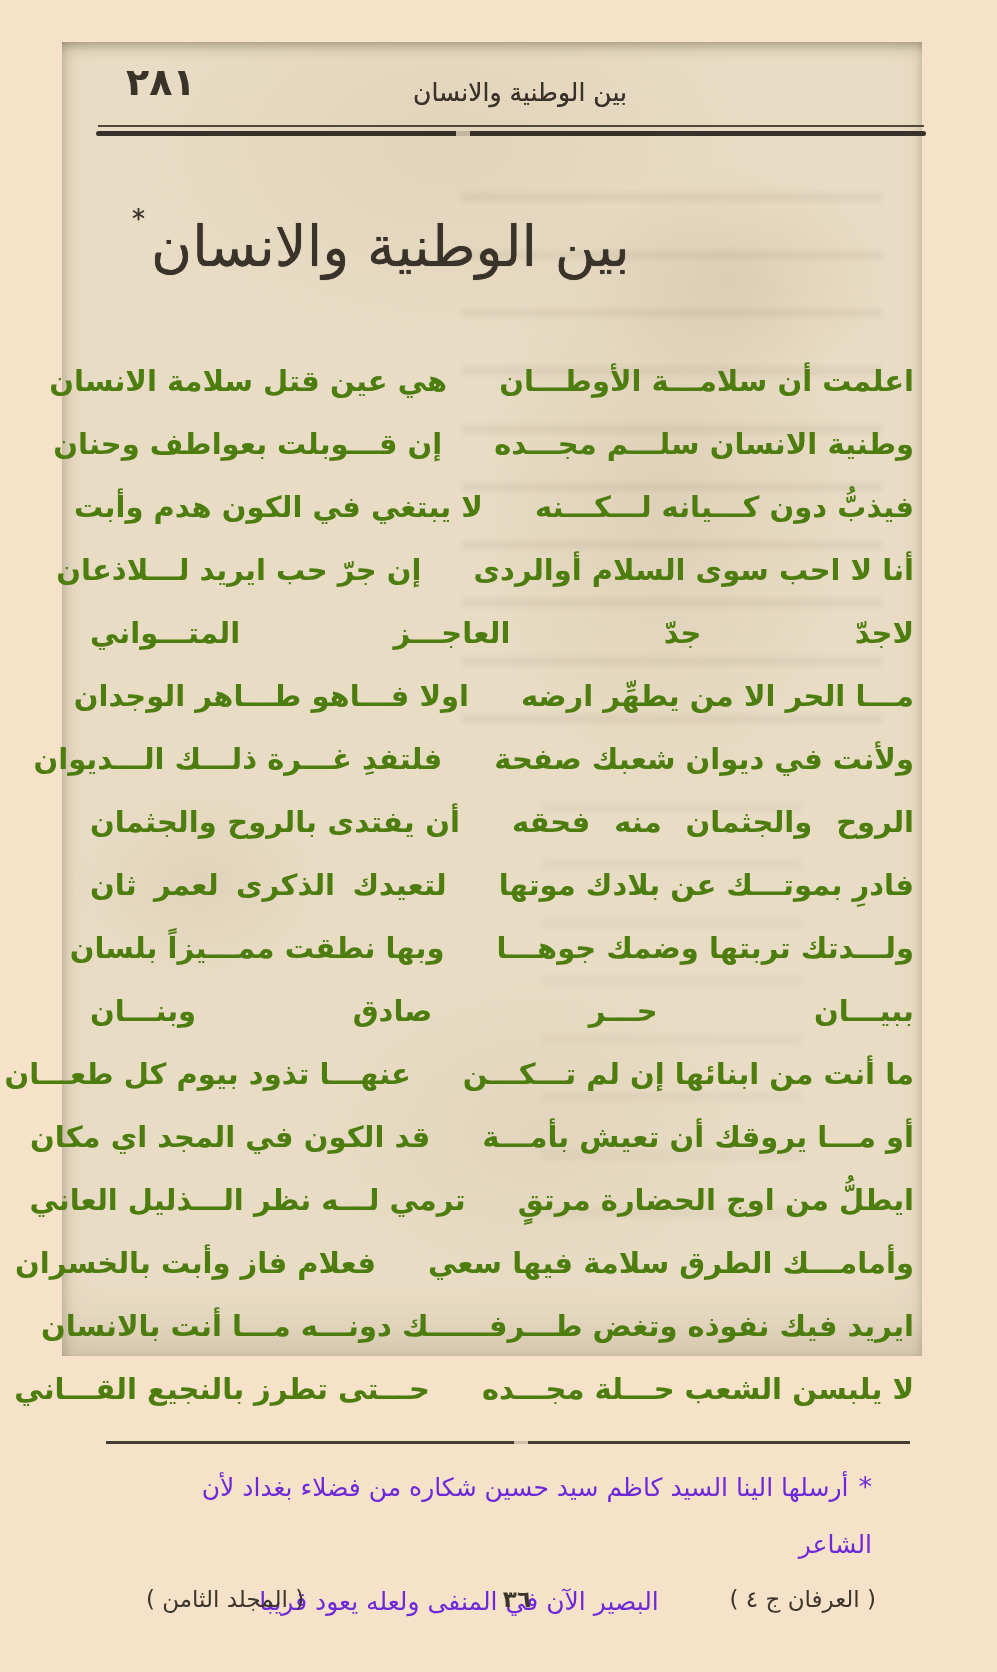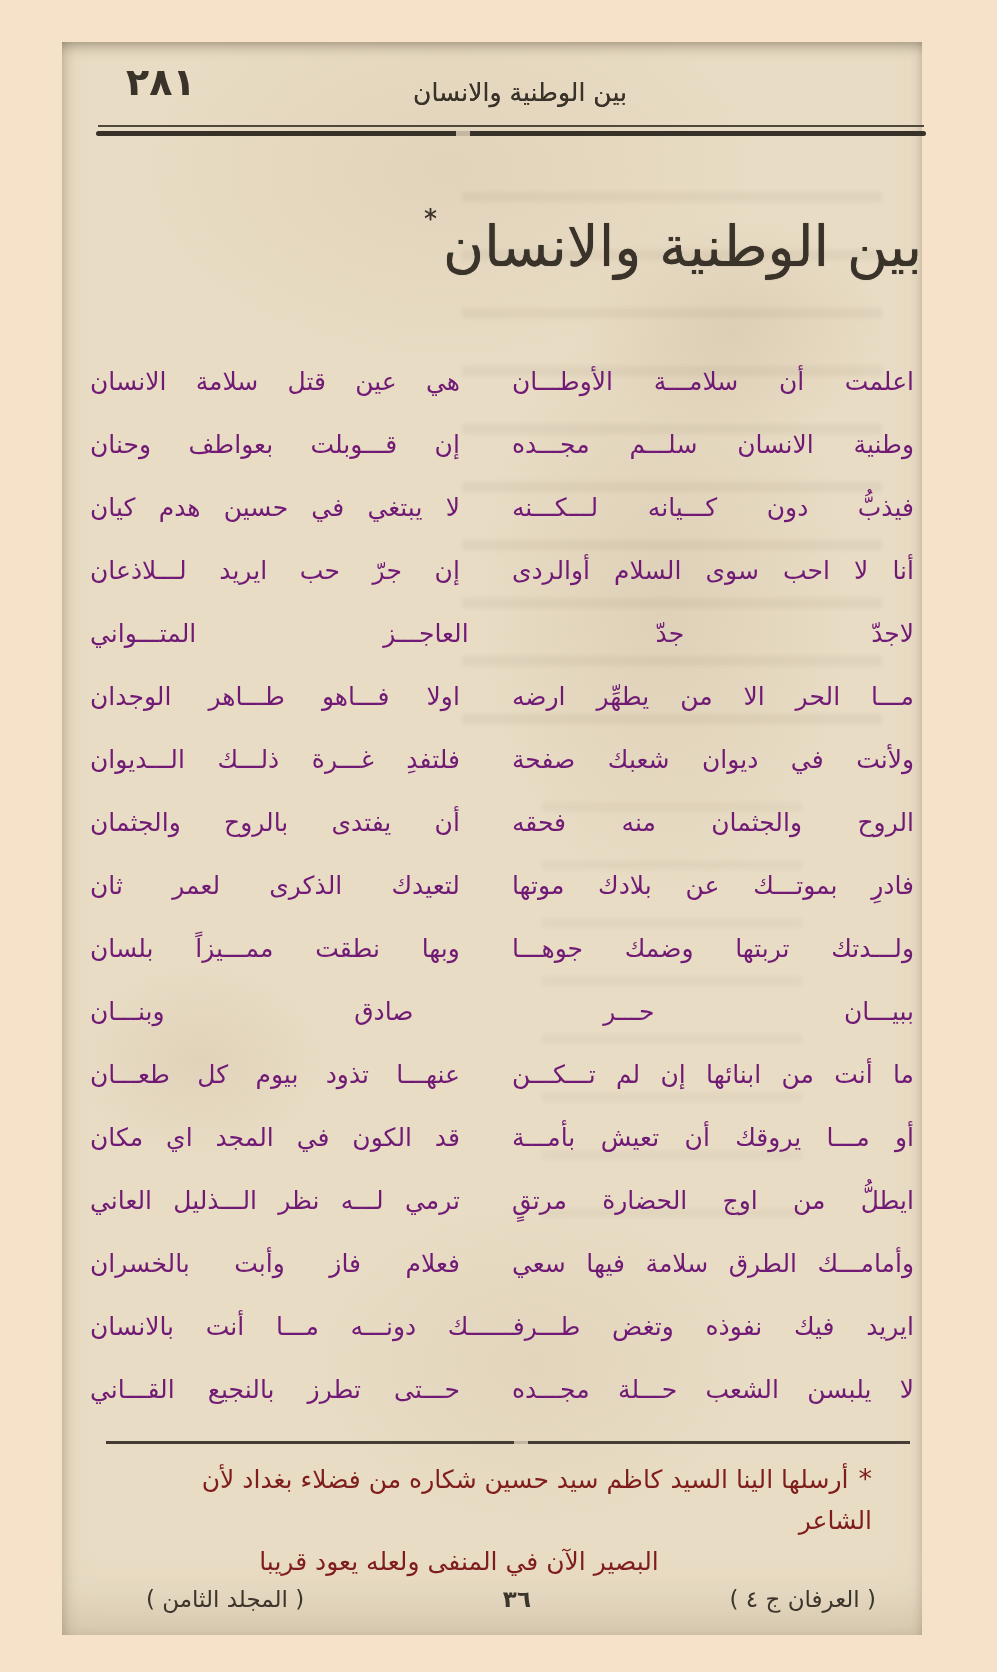--- a/index.html
+++ b/index.html
@@ -4,21 +4,21 @@
 <style>
   html,body{margin:0;padding:0;}
   body{
     width:997px;height:1672px;
     background:#f5e2c8;
     font-family:"DejaVu Sans", sans-serif;
     overflow:hidden;
   }
   .scan{position:relative;width:997px;height:1672px;}
   .page{
-    position:absolute;left:62px;top:42px;width:860px;height:1593px;
+    position:absolute;left:62px;top:42px;width:860px;height:1314px;
     background:#e9dcc4;
     color:#3a332a;
     direction:rtl;
     box-shadow:
       inset 0 12px 14px -9px rgba(90,75,55,.5),
       inset 10px 0 16px -10px rgba(90,75,55,.35),
       inset -8px 0 12px -9px rgba(90,75,55,.28),
       inset 0 -46px 60px -36px rgba(120,100,70,.28);
   }
   
@@ -44,42 +44,42 @@
     text-align:center;font-size:25px;
     text-shadow:0 0 .5px currentColor;
   }
   .rule-thin{position:absolute;top:83px;left:36px;right:-2px;height:2px;background:#51483c;}
   .rule-thick{
     position:absolute;top:89px;left:34px;right:-4px;height:5px;border-radius:3px;
     background:linear-gradient(to left,#38312a 0 55%, rgba(56,49,42,.18) 55% 56.6%, #38312a 56.6%);
   }
   .title{
     position:absolute;top:162px;left:70px;right:0;
-    text-align:right;font-size:56px;
+    text-align:left;font-size:56px;
     text-shadow:0 0 .7px currentColor;
   }
   .title sup{font-size:26px;vertical-align:38px;margin-right:6px;}
   .poem{position:absolute;top:308px;right:8px;left:28px;}
   .row{display:flex;gap:52px;height:63px;}
   .v{
-    font-size:25px;font-weight:normal;color:#701a75;
+    font-size:29px;font-weight:bold;color:#4d7c0f;
     line-height:63px;height:63px;
     text-align:justify;text-align-last:justify;
     white-space:nowrap;overflow:visible;
   }
   .v.r{flex:1 1 50%;}
   .v.l{flex:1 1 46%;}
   .v.full{flex:1 1 100%;}
   .fn-rule{
     position:absolute;top:1399px;left:44px;right:12px;height:3px;
     background:linear-gradient(to left,#453d33 0 47.5%, rgba(69,61,51,.22) 47.5% 49.3%, #453d33 49.3%);
   }
   .footnote{
     position:absolute;top:1416px;right:30px;left:60px;
-    font-size:25px;line-height:41px;color:#7f1d1d;
+    font-size:25px;line-height:57px;color:#6d28d9;
   }
   .fn-line1{text-align:right;padding-right:20px;}
   .fn-marker{margin-left:10px;font-size:27px;}
   .fn-line2{text-align:center;padding-right:96px;}
   .footer{
     position:absolute;top:1544px;left:84px;right:46px;
     display:flex;justify-content:space-between;align-items:center;
     font-size:23px;color:#3c352b;
   }
   .footer .num{font-weight:bold;letter-spacing:2px;}
@@ -106,21 +106,21 @@
       <div class="row">
         <div class="v r">اعلمت أن سلامـــة الأوطـــان</div>
         <div class="v l">هي عين قتل سلامة الانسان</div>
       </div>
       <div class="row">
         <div class="v r">وطنية الانسان سلـــم مجـــده</div>
         <div class="v l">إن قـــوبلت بعواطف وحنان</div>
       </div>
       <div class="row">
         <div class="v r">فيذبُّ دون كـــيانه لـــكـــنه</div>
-        <div class="v l">لا يبتغي في حسين هدم كيان</div>
+        <div class="v l">لا يبتغي في الكون هدم وأبت</div>
       </div>
       <div class="row">
         <div class="v r">أنا لا احب سوى السلام أوالردى</div>
         <div class="v l">إن جرّ حب ايريد لـــلاذعان</div>
       </div>
       <div class="row">
         <div class="v l">لاجدّ جدّ العاجـــز المتـــواني</div>
       </div>
       <div class="row">
         <div class="v r">مـــا الحر الا من يطهِّر ارضه</div>

